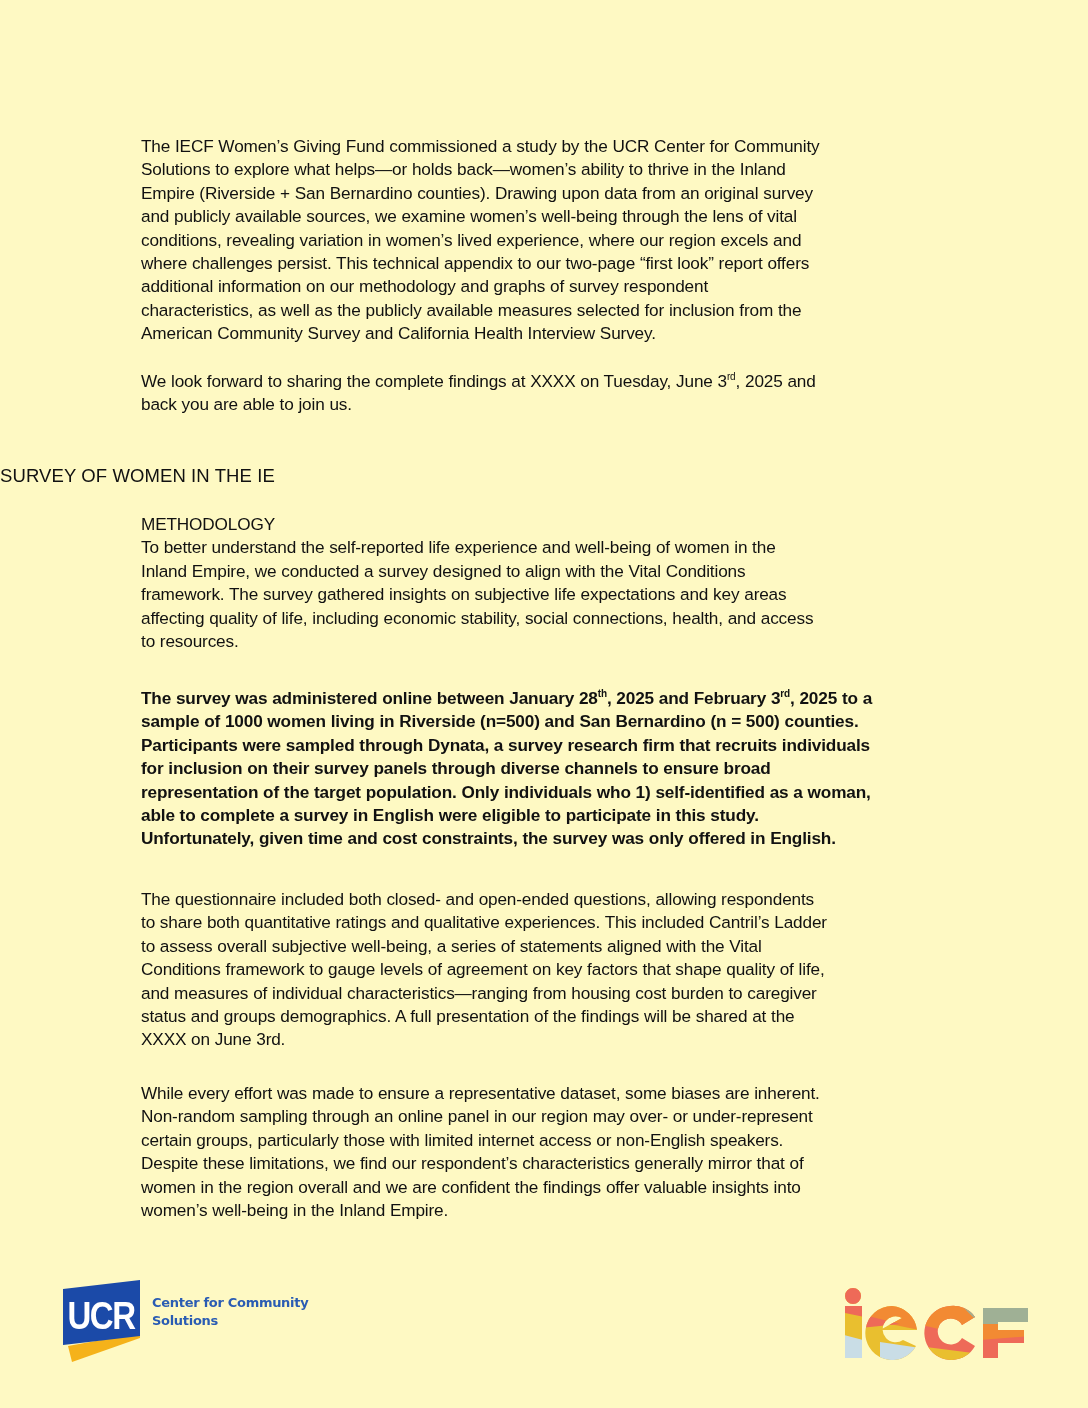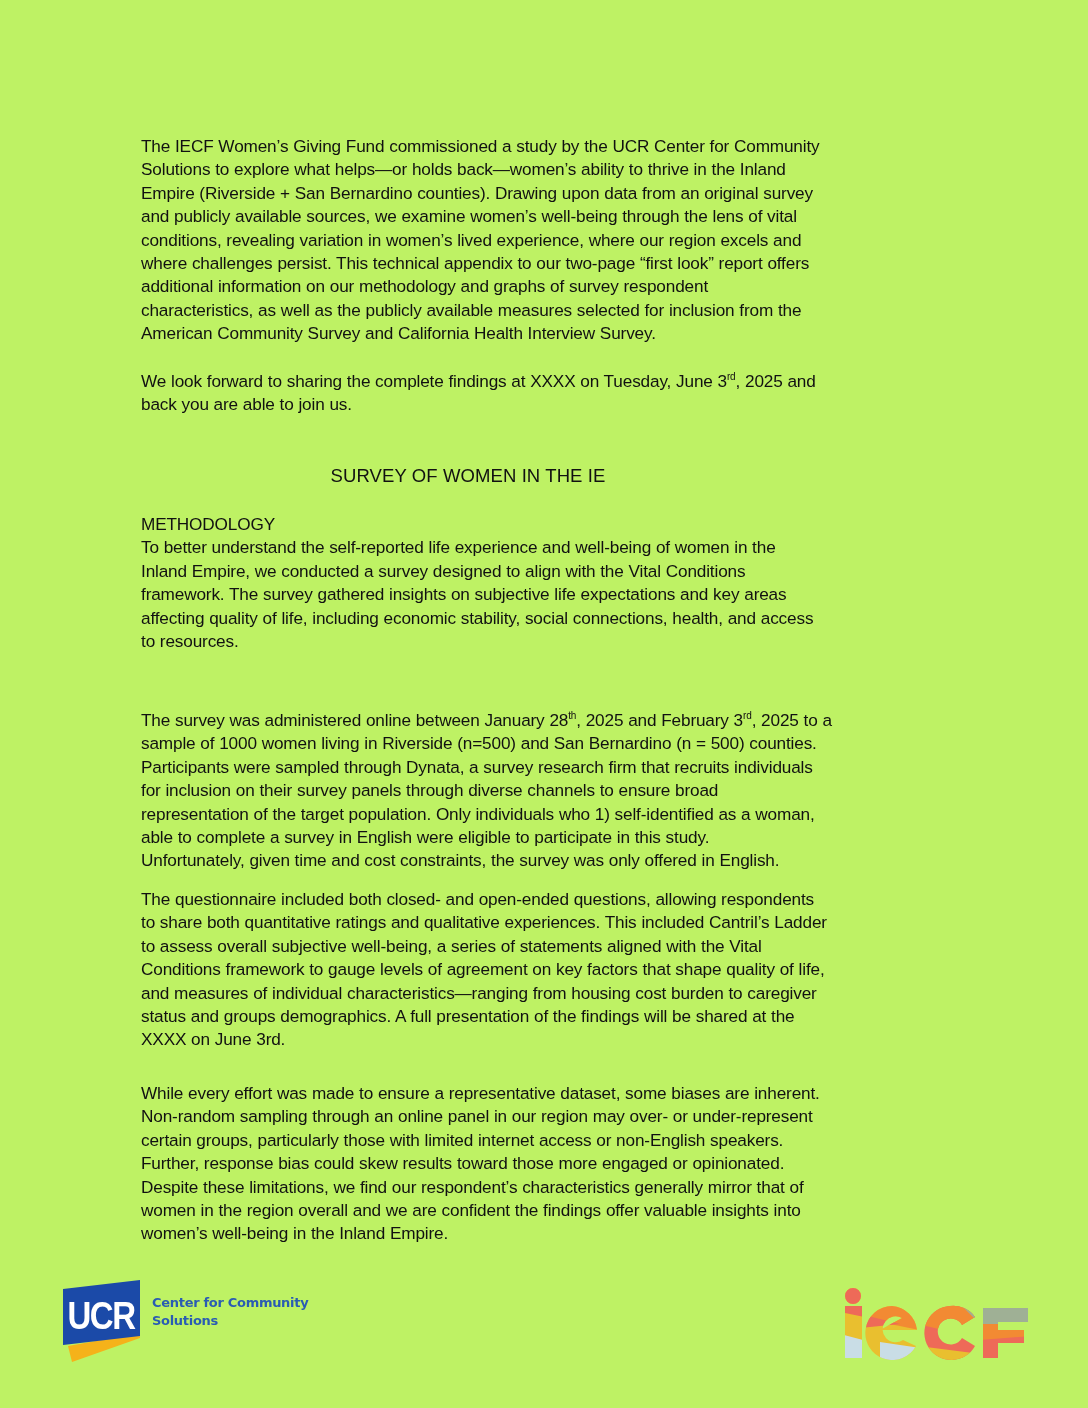--- a/index.html
+++ b/index.html
@@ -1,36 +1,36 @@
 <!DOCTYPE html>
 <html><head>
 <meta charset="utf-8">
 <style>
   html, body { margin: 0; padding: 0; background: #ffffff; }
   body { width: 1088px; height: 1408px; position: relative; overflow: hidden; }
-  .page { position: absolute; left: 0; top: 0; width: 1088px; height: 1408px; background: #bef264; }
+  .page { position: absolute; left: 0; top: 0; width: 1088px; height: 1408px; background: #fef9c3; }
   .text {
     font-family: "Liberation Sans", sans-serif;
     font-size: 17.2px;
     color: #111111;
     letter-spacing: -0.15px;
     word-spacing: 0.2px;
   }
   .block { position: absolute; left: 141px; width: 830px; }
   .line { display: block; height: 23.4px; line-height: 23.4px; white-space: nowrap; }
   .line sup { font-size: 10px; line-height: 0; vertical-align: 7px; }
   #intro { top: 135px; }
   #invite { top: 370px; }
   .heading {
-    position: absolute; left: 0; width: 936px; top: 464px; text-align: center;
+    position: absolute; left: 0; width: 936px; top: 464px; 
     font-family: "Liberation Sans", sans-serif; font-size: 18.5px; color: #111; letter-spacing: 0.1px;
     line-height: 24px;
   }
   #method { top: 513px; }
-  #admin { top: 709px; }
+  #admin { top: 687px; font-weight: bold; }
   #quest { top: 888px; }
   #bias { top: 1076px; margin-top: 6px; }
 
   
   .ucr-logo { position: absolute; left: 60px; top: 1276px; width: 270px; height: 92px; }
   .ucr-text {
     position: absolute; left: 152px; top: 1294px;
     font-family: "DejaVu Sans", sans-serif; font-weight: bold; font-size: 13px; color: #2a5cb3;
     line-height: 18px; letter-spacing: -0.3px;
   }
@@ -87,21 +87,20 @@
     <span class="line">Conditions framework to gauge levels of agreement on key factors that shape quality of life,</span>
     <span class="line">and measures of individual characteristics—ranging from housing cost burden to caregiver</span>
     <span class="line">status and groups demographics. A full presentation of the findings will be shared at the</span>
     <span class="line">XXXX on June 3rd.</span>
   </div>
 
   <div class="block text" id="bias">
     <span class="line">While every effort was made to ensure a representative dataset, some biases are inherent.</span>
     <span class="line">Non-random sampling through an online panel in our region may over- or under-represent</span>
     <span class="line">certain groups, particularly those with limited internet access or non-English speakers.</span>
-    <span class="line">Further, response bias could skew results toward those more engaged or opinionated.</span>
     <span class="line">Despite these limitations, we find our respondent’s characteristics generally mirror that of</span>
     <span class="line">women in the region overall and we are confident the findings offer valuable insights into</span>
     <span class="line">women’s well-being in the Inland Empire.</span>
   </div>
 
   <svg class="ucr-logo" viewBox="0 0 270 92" xmlns="http://www.w3.org/2000/svg">
     <polygon points="8,70 80,57 80,62 12,86" fill="#f5b21a"></polygon>
     <polygon points="3,13 80,4 80,60 3,69" fill="#1b4aa8"></polygon>
     <text x="41" y="52" text-anchor="middle" fill="#ffffff" font-family="Liberation Sans, sans-serif" font-weight="bold" font-size="33" letter-spacing="-1.5" transform="scale(1,1.15) translate(0,-6)">UCR</text>
   </svg>

